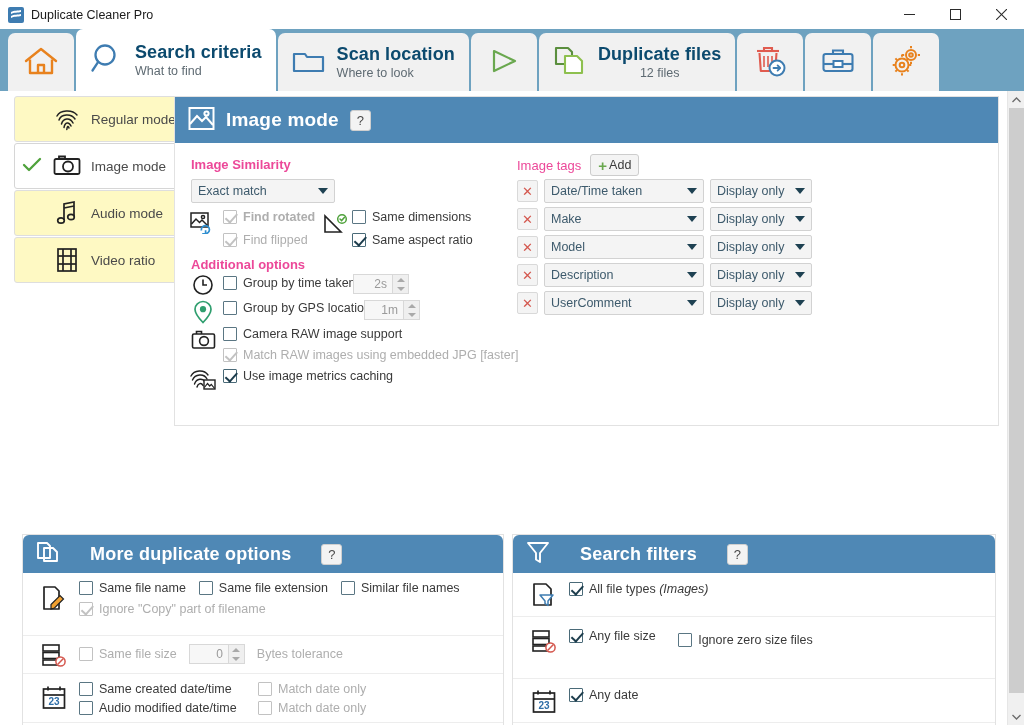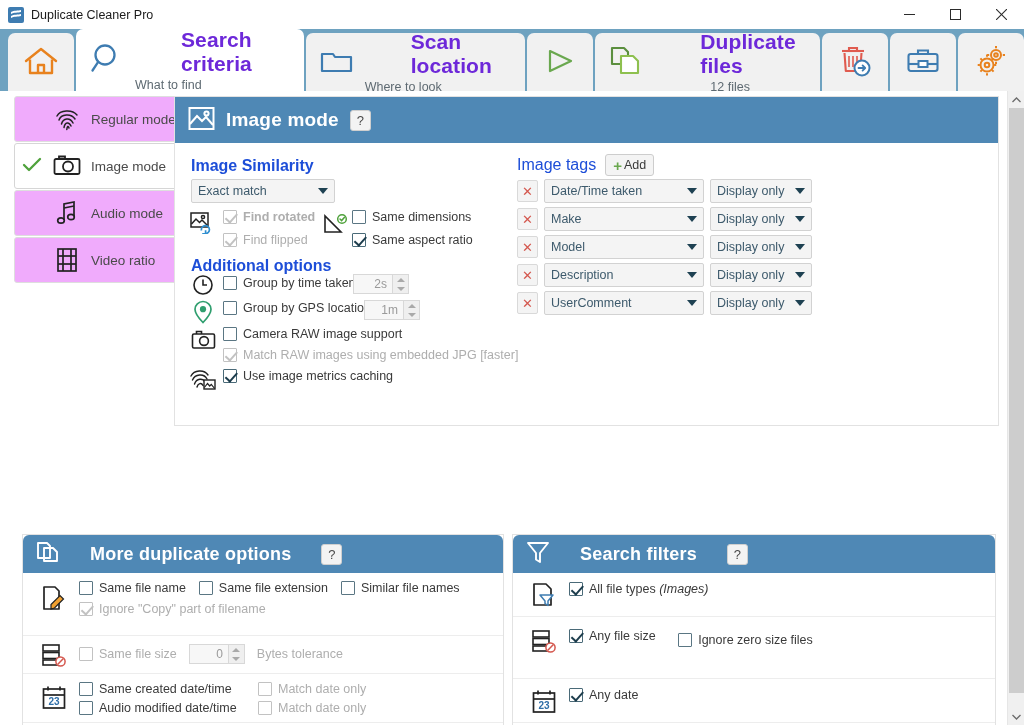--- a/index.html
+++ b/index.html
@@ -21,30 +21,30 @@
   .ribbon { height:62px; background:#6ea2c0; display:flex; align-items:flex-end; padding-left:8px; gap:2px; position:relative;}
   .ribbon:after{content:"";position:absolute;left:0;right:0;bottom:0;height:0;}
   .tab {
     background:#f1f1f1; border-radius:7px 7px 0 0; height:58px;
     display:flex; align-items:center; padding:0 14px; gap:11px; cursor:pointer;
     position:relative;
   }
   .tab.active { background:#ffffff; height:62px; }
   .tab.icononly { padding:0 16px; }
   .tab-txt { display:flex; flex-direction:column; line-height:1.12; }
-  .tab-title { font-size:21px; font-weight:bold; color:#6d28d9; letter-spacing:.1px;margin-left:46px;}
+  .tab-title { font-size:18px; font-weight:bold; color:#0c4a6e; letter-spacing:.1px;}
   .tab-sub { font-size:12.5px; color:#5e6a72; margin-top:2px;}
   .tab-sub.center{ text-align:center;}
   
   .content { position:relative; height:634px; background:#ffffff; }
   .scrollpane { position:absolute; inset:0 17px 0 0; overflow:hidden; }
   
   .rail { position:absolute; left:14px; top:5px; width:165px; }
   .mode {
-    height:46px; background:#f0abfc; border:1px solid #dedede; border-radius:3px;
+    height:46px; background:#fef9c3; border:1px solid #dedede; border-radius:3px;
     display:flex; align-items:center; margin-bottom:1px; position:relative;
   }
   .mode.sel { background:#ffffff; border-color:#d6d6d6; }
   .mode .chk { width:34px; text-align:center; color:#4fa23c; font-size:19px; line-height:1; }
   .mode .mi { width:36px; display:flex; align-items:center; justify-content:center;}
   .mode .ml { font-size:13.5px; color:#4a4a4a; padding-left:6px;}
   
   .card {
     position:absolute; left:174px; right:8px; top:5px; height:330px;
     background:#ffffff; border:1px solid #e2e2e2;
@@ -53,21 +53,21 @@
     height:46px; background:#4f88b5; display:flex; align-items:center; gap:11px;
     padding-left:13px; color:#ffffff;
   }
   .cardhdr .ht { font-size:19px; font-weight:bold; letter-spacing:.2px; }
   .helpbtn {
     width:21px;height:21px;border:1px solid #cfcfcf;border-radius:3px;background:#f3f3f3;
     display:flex;align-items:center;justify-content:center;color:#4a4a4a;font-size:13px;
     cursor:pointer;
   }
   .cardbody{ position:relative; height:283px;}
-  .sechdr{ font-size:16px; font-weight:bold; color:#1d4ed8;}
+  .sechdr{ font-size:13px; font-weight:bold; color:#ec4899;}
   .combo{
     height:24px;border:1px solid #d2d2d2;background:#f4f4f4;border-radius:2px;
     display:flex;align-items:center;padding:0 6px;justify-content:space-between;cursor:pointer;
   }
   .combo span{font-size:12.5px;color:#3d5a6c;}
   .caret{width:0;height:0;border-left:5px solid transparent;border-right:5px solid transparent;border-top:6px solid #1e4152;}
   
   .cb{ display:inline-flex; align-items:center; gap:6px; cursor:pointer; vertical-align:middle;}
   .box{ width:14px;height:14px;border:1.6px solid #4a6a78;border-radius:1px;background:#fff;
         flex:0 0 auto; position:relative;}

